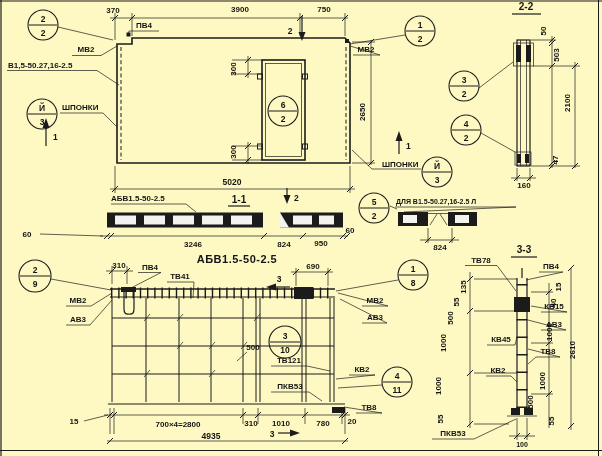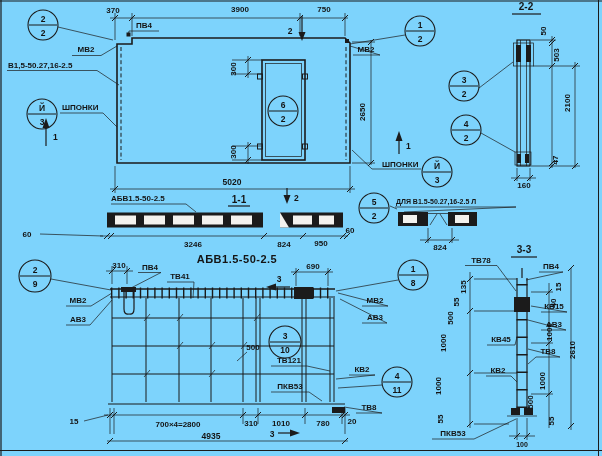--- a/index.html
+++ b/index.html
@@ -1,16 +1,16 @@
 <!DOCTYPE html>
 <html><head>
 <meta charset="utf-8">
 <style>
   html,body{margin:0;padding:0;background:#888;}
-  #sheet{width:602px;height:456px;background:#7dd3fc;position:relative;overflow:hidden;}
+  #sheet{width:602px;height:456px;background:#fef9c3;position:relative;overflow:hidden;}
   svg{display:block;}
   svg line,svg path,svg rect,svg polyline,svg circle{stroke:#1b1b1b;fill:none;stroke-width:1;stroke-linecap:butt;}
   .f{fill:#1b1b1b;stroke:none;}
   .wf{fill:#f3f2ee;stroke:none;}
   .thk{stroke-width:1.6;}
   .th2{stroke-width:1.2;}
   .thin{stroke-width:.7;}
   .dash{stroke-dasharray:4 2.6;}
   .stir{stroke-width:11;stroke-dasharray:1.4 5.8;}
   .rung{stroke-width:11;stroke-dasharray:1.5 16;}

